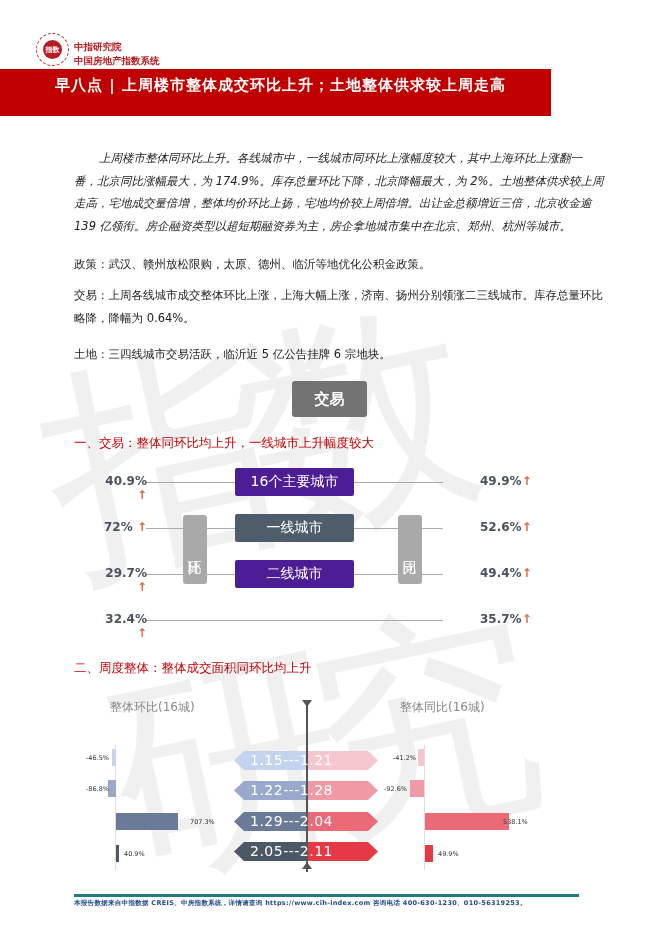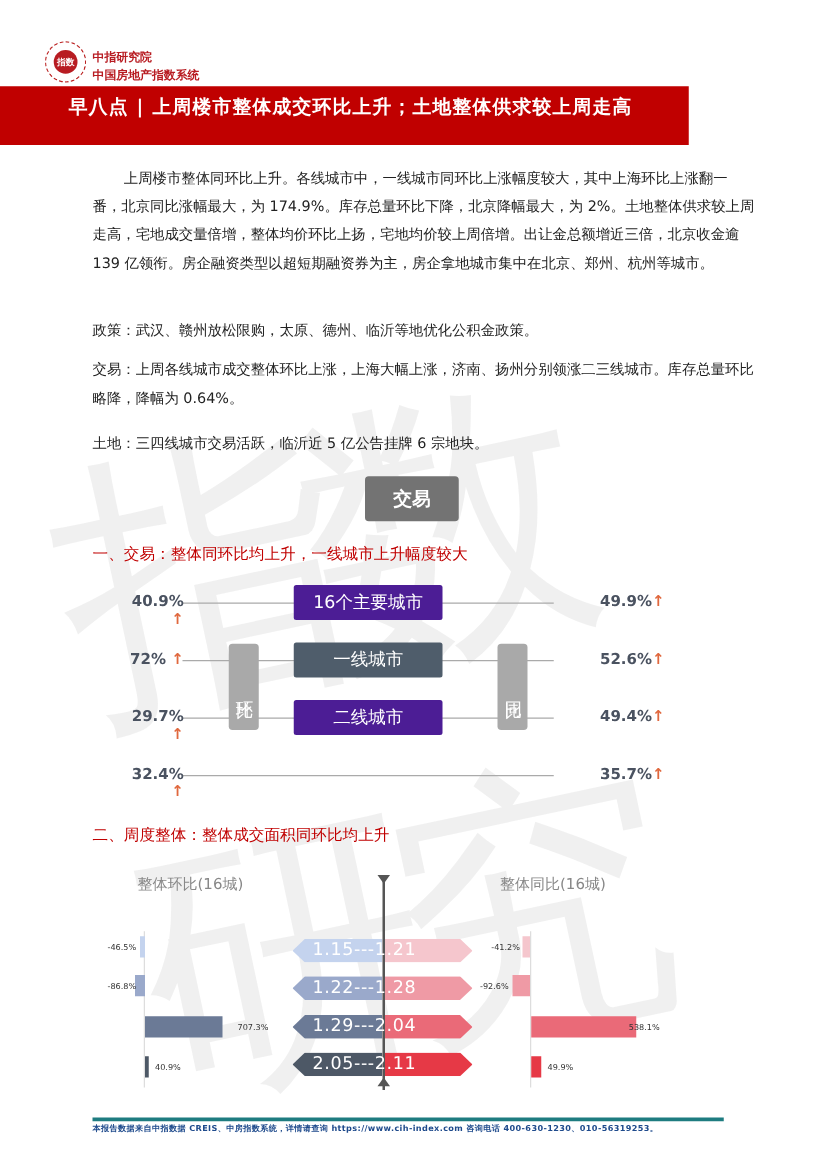--- a/index.html
+++ b/index.html
@@ -5,21 +5,21 @@
   * { box-sizing: border-box; margin: 0; padding: 0; }
   body { width: 661px; height: 936px; background: #fff; font-family: "DejaVu Sans", sans-serif; position: relative; overflow: hidden; color: #222; }
   .logo { position: absolute; left: 36px; top: 33px; width: 33px; height: 33px; border-radius: 50%; border: 1.5px dashed #b22; display: flex; align-items: center; justify-content: center; }
   .logo-inner { width: 19px; height: 19px; border-radius: 50%; background: #b81c22; color: #fff; font-size: 7px; display: flex; align-items: center; justify-content: center; font-weight: bold; }
   .org { position: absolute; left: 74px; top: 40px; font-size: 9.5px; font-weight: bold; color: #b81c22; line-height: 14px; }
   .banner { position: absolute; left: 0; top: 69px; width: 551px; height: 47px; background: #c00000; color: #fff; }
   .banner .t1 { position: absolute; left: 55px; top: 7px; font-size: 15px; font-weight: bold; font-family: "DejaVu Serif", serif; letter-spacing: 1px; }
   .banner .t2 { position: absolute; left: 62px; top: 26px; font-size: 14px; font-weight: bold; letter-spacing: 0.5px; }
   .para { position: absolute; left: 74px; width: 530px; font-size: 11.5px; line-height: 22.5px; color: #222; }
   .para b { font-weight: normal; }
-  .p1 { top: 131px; text-indent: 25px; }
+  .p1 { top: 147px; text-indent: 25px; font-style: italic; }
   .watermark { position: absolute; left: 110px; top: 270px; font-size: 230px; color: #e5e5e5; font-family: "DejaVu Serif", serif; transform: rotate(-12deg); opacity: 0.55; z-index: 0; pointer-events: none; letter-spacing: -30px; }
   .section-btn { position: absolute; left: 292px; top: 381px; width: 75px; height: 36px; background: #737373; color: #fff; font-weight: bold; font-size: 15px; border-radius: 3px; display: flex; align-items: center; justify-content: center; z-index: 2; }
   .h2 { position: absolute; left: 74px; font-size: 12.5px; font-weight: normal; color: #c00000; z-index: 2; }
   .row { position: absolute; left: 0; width: 575px; height: 28px; z-index: 2; }
   .row .line { position: absolute; left: 146px; width: 297px; top: 14px; height: 1px; background: #aaa; }
   .row .lv { position: absolute; left: 92px; top: 6px; font-size: 12px; font-weight: bold; color: #4a5260; width: 55px; text-align: right; }
   .row .rv { position: absolute; left: 480px; top: 6px; font-size: 12px; font-weight: bold; color: #4a5260; }
   .arrow { color: #e0683e; font-weight: bold; }
   .box { position: absolute; left: 235px; top: 0; width: 119px; height: 28px; color: #fff; font-size: 14px; display: flex; align-items: center; justify-content: center; border-radius: 2px; }
   .box.red { background: #4c1d95; }

